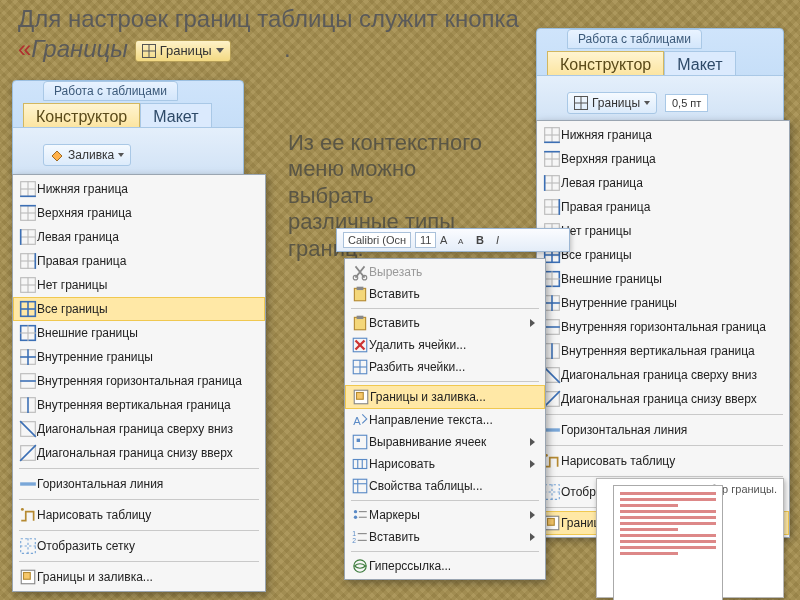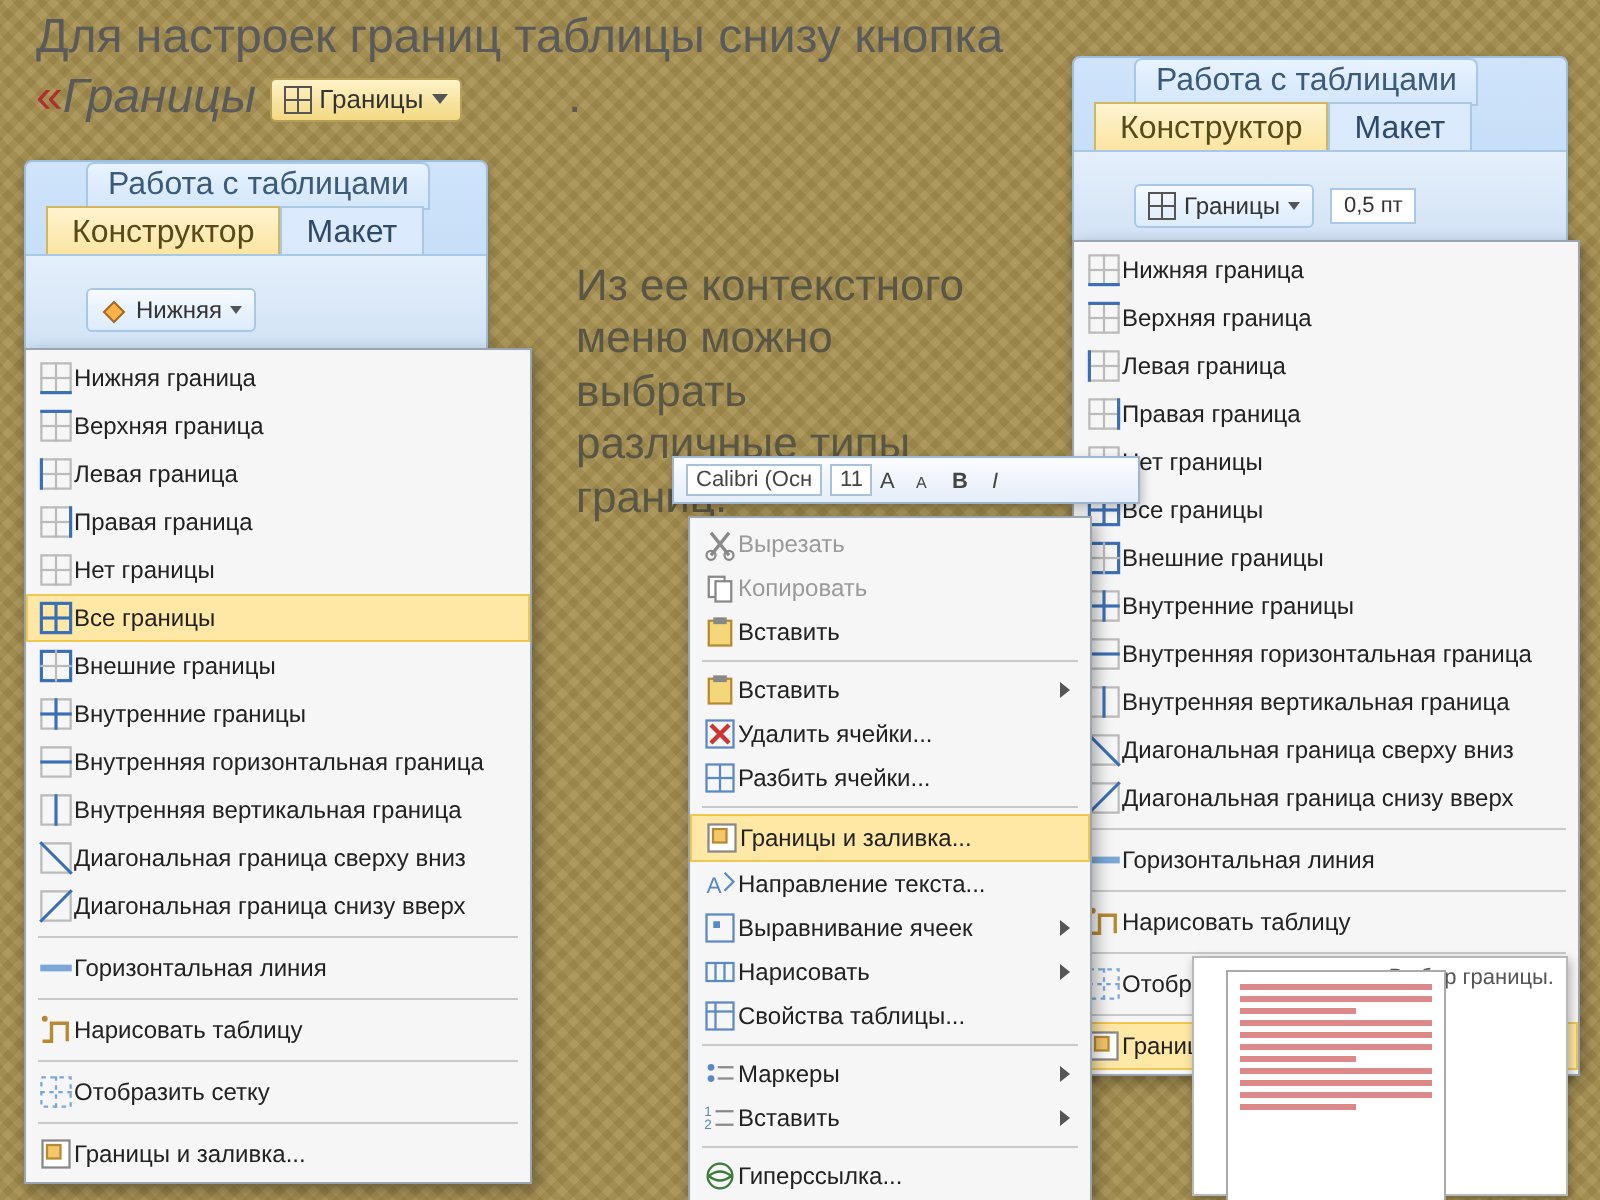--- a/index.html
+++ b/index.html
@@ -73,21 +73,21 @@
   .ribbon.left   { top: 80px;  left: 12px;  width: 230px; height: 100px; }
   .ribbon.right  { top: 28px;  left: 536px; width: 246px; height: 100px; }
 
   .rib-title {
     position: absolute;
     top: 0; left: 30px;
     padding: 2px 10px;
     background: linear-gradient(#e9f3ff, #d3e6fb);
     border: 1px solid #a9c8e6;
     border-radius: 4px 4px 0 0;
-    font-size: 16px;
+    font-size: 12px;
     color: #3c5a7a;
   }
   .tabs { position: absolute; top: 22px; left: 10px; display: flex; }
   .tab {
     padding: 4px 12px;
     font-size: 16px;
     border: 1px solid #a9c8e6;
     background: #dbeafd;
     color: #2e4a68;
     border-bottom: none;
@@ -221,21 +221,21 @@
   }
   .thumb-page .ln { height:3px; background:#d88; margin-bottom:3px; }
   .thumb-page .ln.short { width:60%; }
 </style>
 </head>
 <body>
 
 <div class="bg"></div>
 
 <div class="headline">
-  <span>Для настроек границ таблицы снизу кнопка </span><br>
+  <span>Для настроек границ таблицы служит кнопка </span><br>
   <span class="quote">«</span><span class="italic">Границы</span>
   <span class="inline-btn">
     <span class="grid-icon">
       <svg width="14" height="14">
           <rect x="0.5" y="0.5" width="13" height="13" fill="none" stroke="#555"></rect>
           <line x1="7" y1="0" x2="7" y2="14" stroke="#555"></line>
           <line x1="0" y1="7" x2="14" y2="7" stroke="#555"></line>
         </svg>
     </span>
     <span>Границы</span>
@@ -251,21 +251,21 @@
   <div class="rib-title">Работа с таблицами</div>
   <div class="tabs">
     <div class="tab active">Конструктор</div>
     <div class="tab">Макет</div>
   </div>
   <div class="rib-body">
     <span class="pseudo-btn">
       <svg width="14" height="14">
           <path d="M2 8 L7 3 L12 8 L7 13 Z" fill="#ffb14a" stroke="#a06a20"></path>
         </svg>
-      <span>Нижняя</span>
+      <span>Заливка</span>
       <span class="chev"></span>
     </span>
   </div>
 </div>
 
 <div class="menu left" id="menu-left">
     <div class="menu-item">
       <svg class="menu-icon" viewBox="0 0 16 16">
         <rect x="1.5" y="1.5" width="13" height="13" fill="none" stroke="#bbb" stroke-width="1"></rect>
         <line x1="8" y1="1" x2="8" y2="15" stroke="#bbb" stroke-width="1"></line>
@@ -567,27 +567,20 @@
 
 <div class="ctx" id="ctx">
     <div class="menu-item dim">
       <svg class="menu-icon" viewBox="0 0 16 16">
         <path d="M4 3 L12 13 M12 3 L4 13" stroke="#888" stroke-width="1.5"></path>
         <circle cx="4" cy="13" r="2" fill="none" stroke="#888"></circle>
         <circle cx="12" cy="13" r="2" fill="none" stroke="#888"></circle>
       </svg>
       <span>Вырезать</span>
     </div>
-    <div class="menu-item dim">
-      <svg class="menu-icon" viewBox="0 0 16 16">
-        <rect x="3" y="3" width="7" height="9" fill="#fff" stroke="#888"></rect>
-        <rect x="6" y="5" width="7" height="9" fill="#fff" stroke="#888"></rect>
-      </svg>
-      <span>Копировать</span>
-    </div>
     <div class="menu-item">
       <svg class="menu-icon" viewBox="0 0 16 16">
         <rect x="3" y="3" width="10" height="11" fill="#f4d77a" stroke="#b58a32"></rect>
         <rect x="5" y="1.5" width="6" height="3" fill="#888"></rect>
       </svg>
       <span>Вставить</span>
     </div>
     <div class="menu-sep"></div>
     <div class="menu-item">
       <svg class="menu-icon" viewBox="0 0 16 16">

